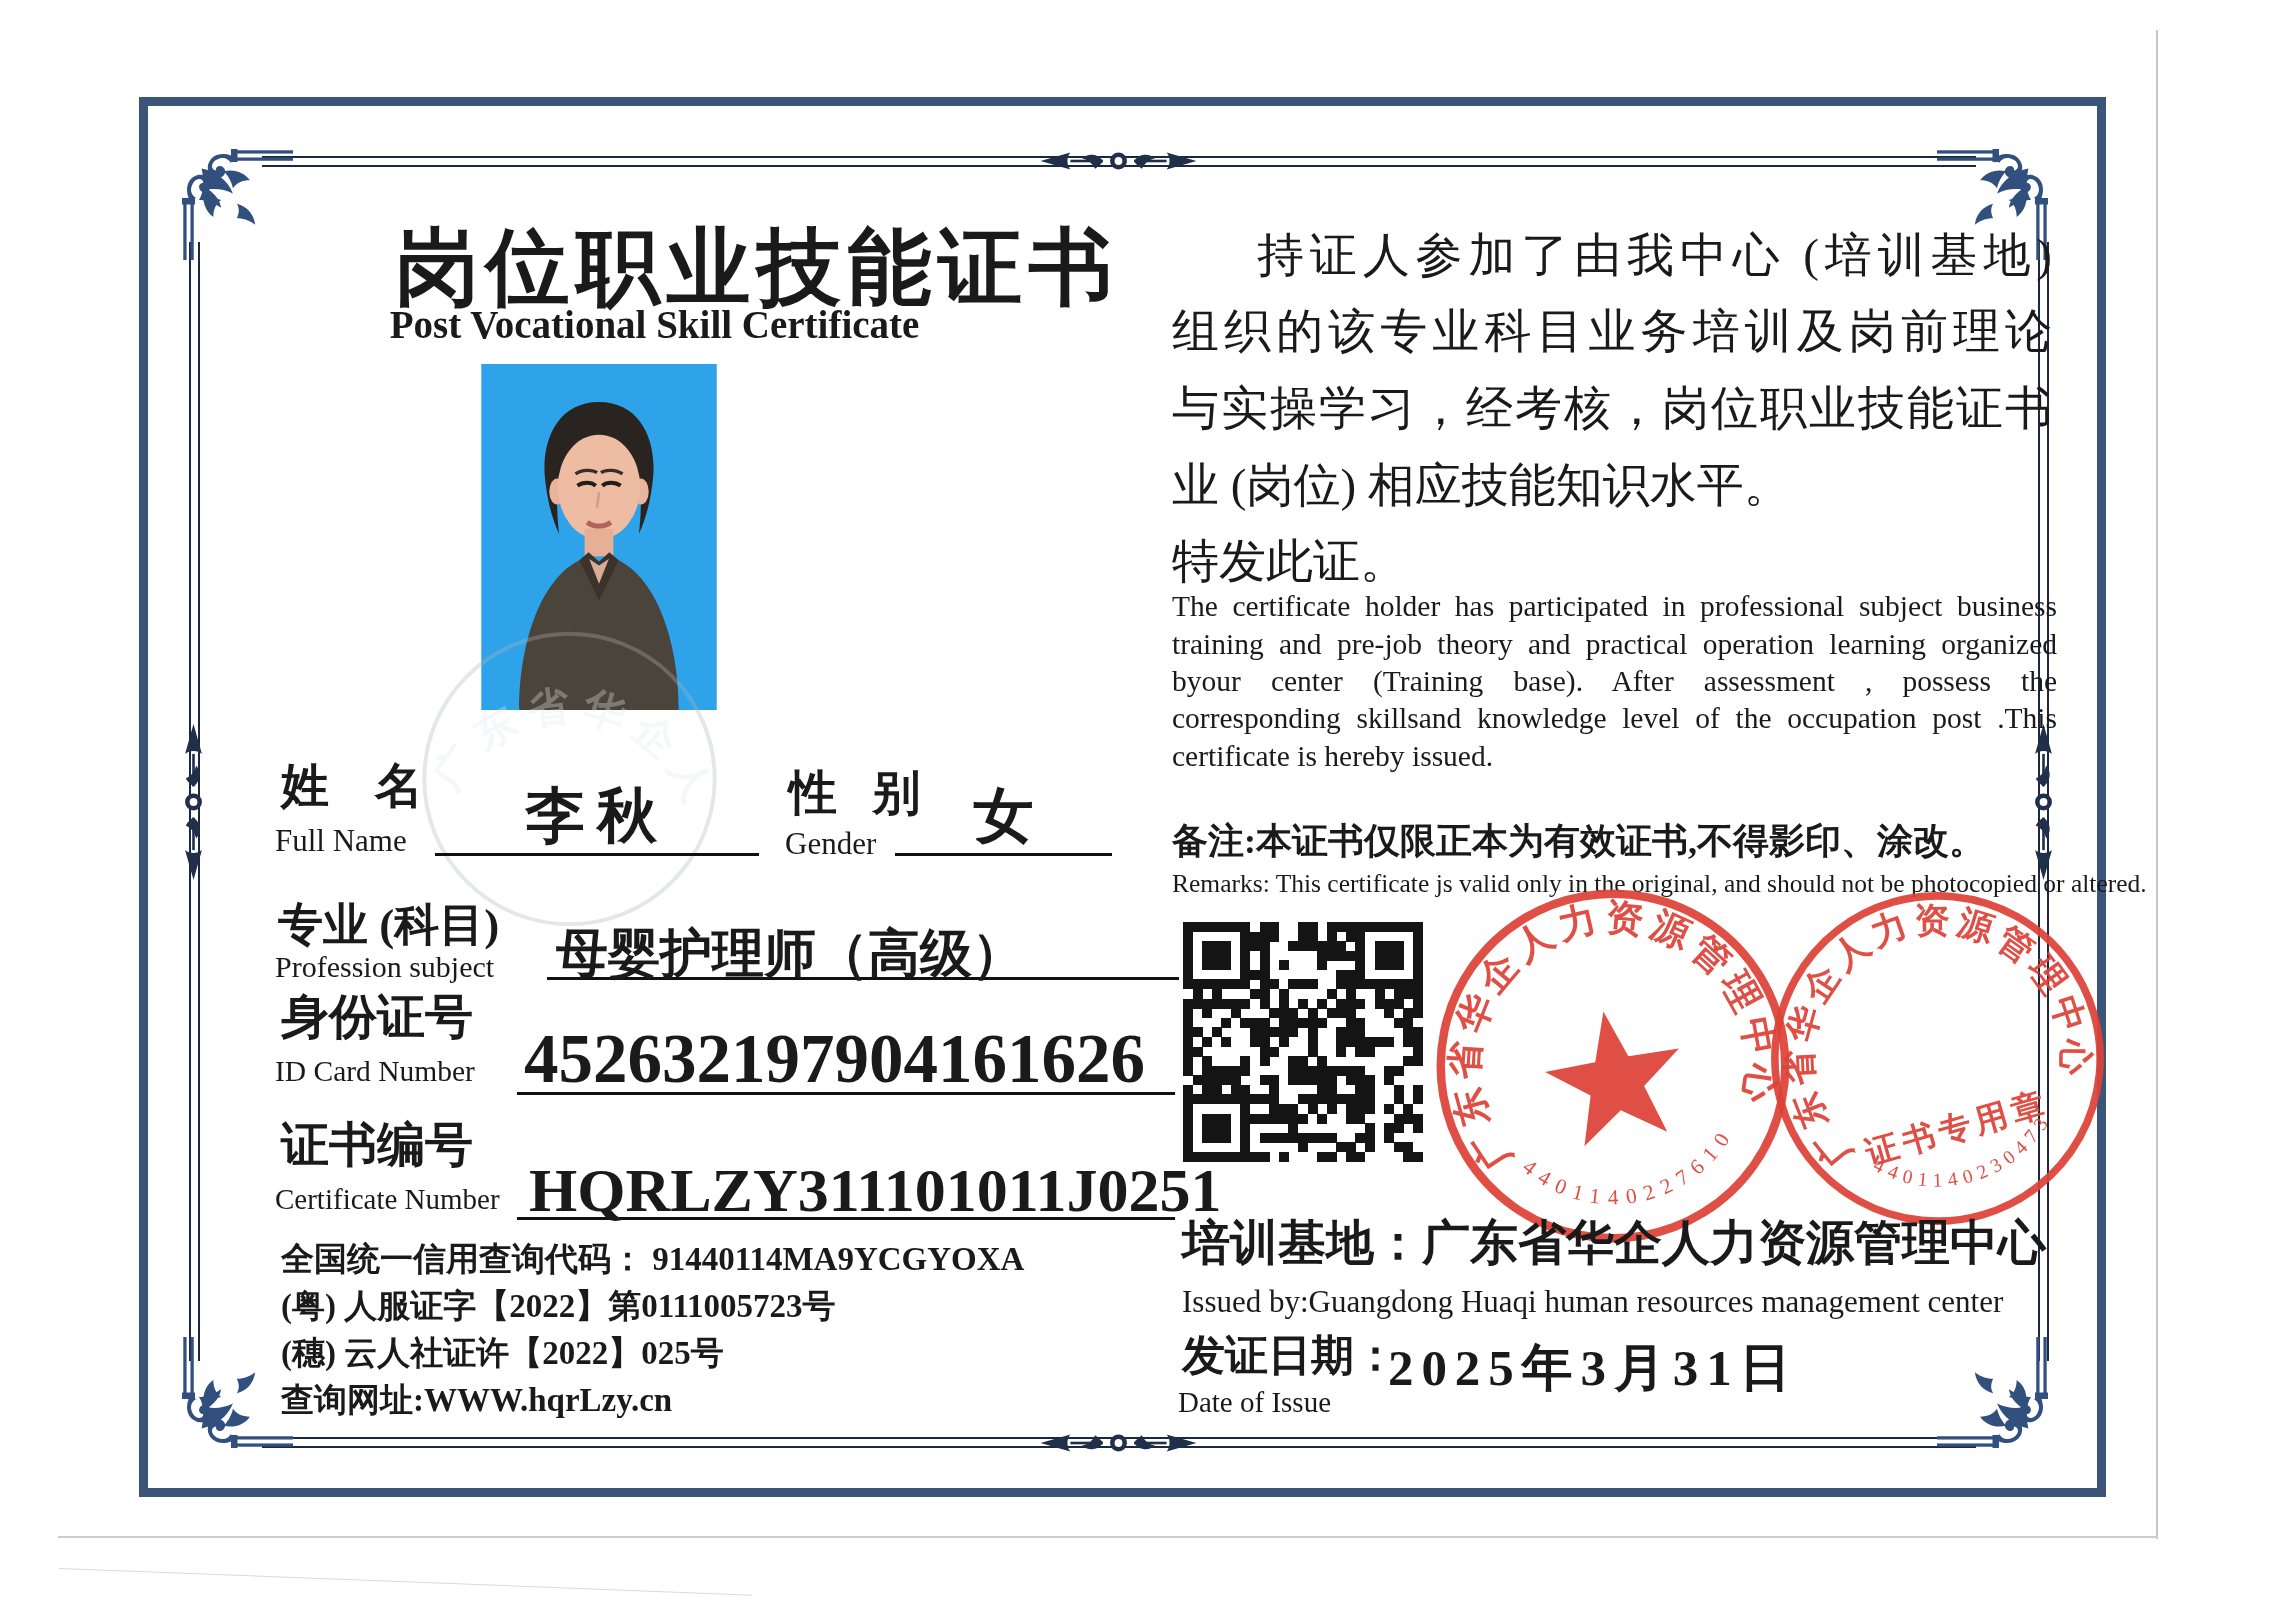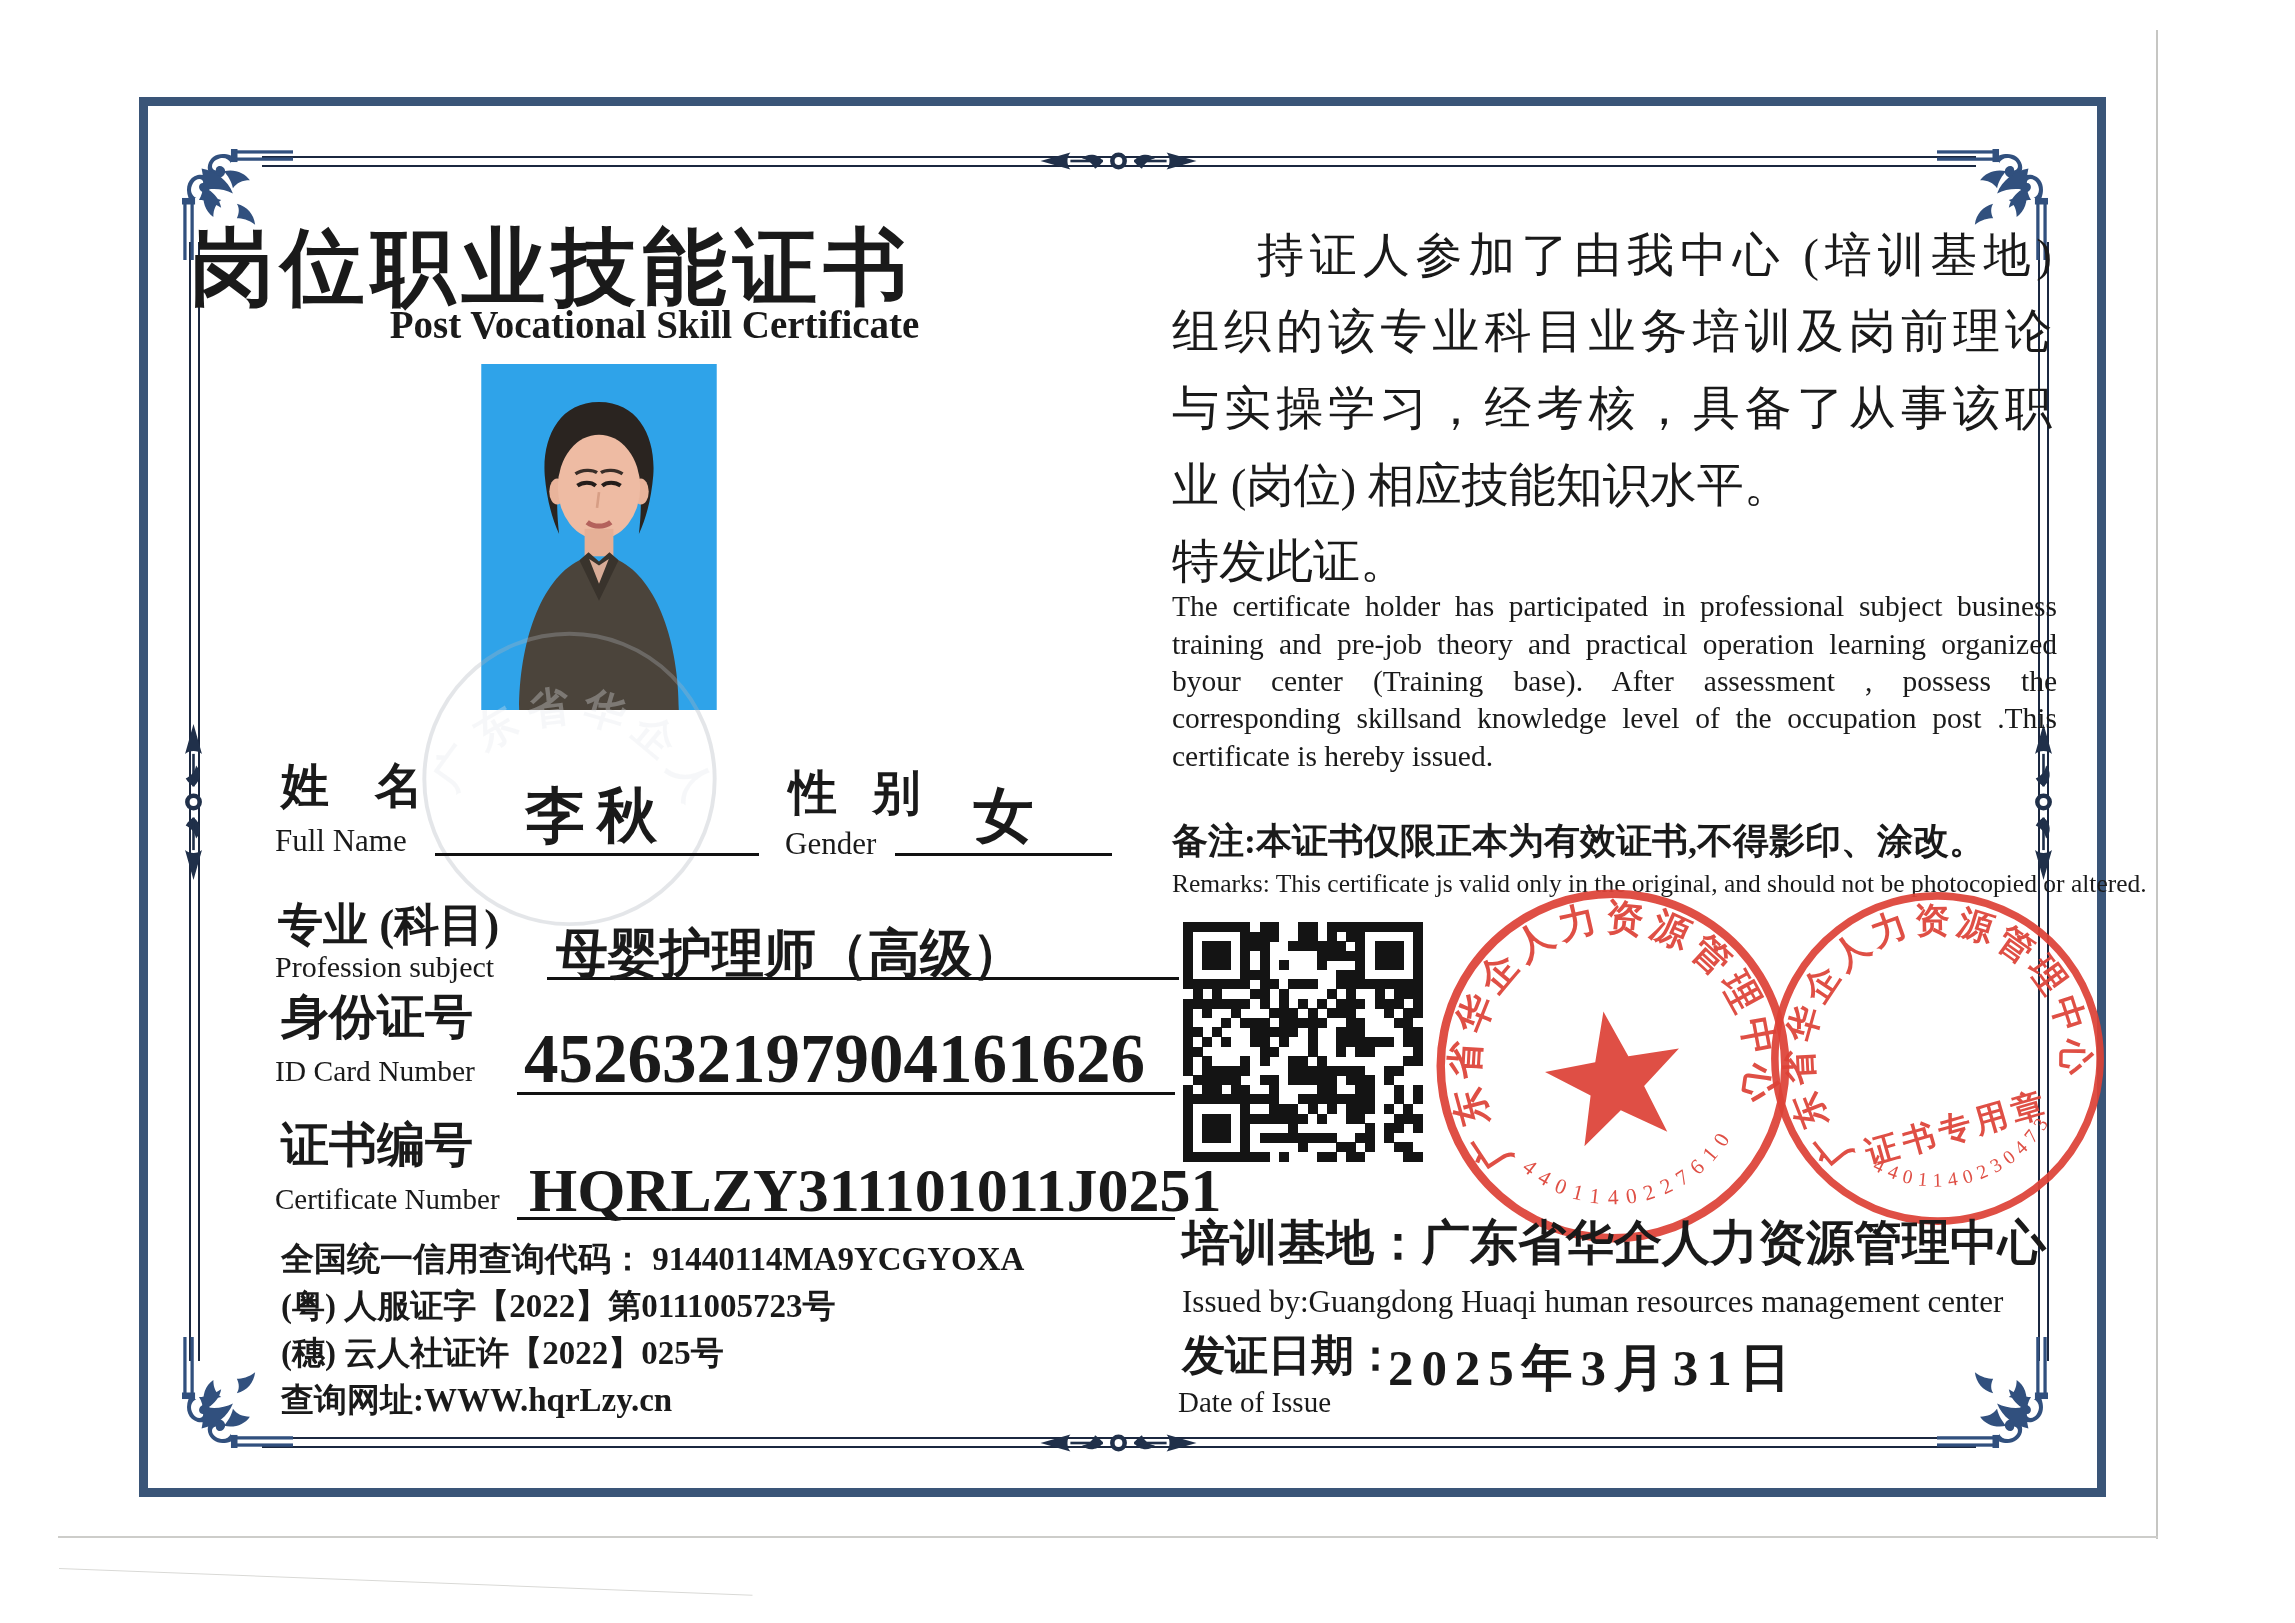--- a/index.html
+++ b/index.html
@@ -8,21 +8,21 @@
   .abs{position:absolute;}
   
   .sheet-edge-right{left:2156px;top:29.5px;width:2px;height:1509px;background:#c6c6c3;}
   .sheet-edge-bottom{left:58px;top:1536px;width:2100px;height:2px;background:#cdcdca;}
   .sheet-curl{left:59px;top:1568px;width:694px;height:1.3px;background:#d9d9d6;transform:rotate(2.2deg);transform-origin:left center;}
   
   .frame-outer{left:139px;top:97px;width:1949px;height:1382px;border:9.8px solid #3a5578;}
   .ib-h{height:6.5px;border-top:2px solid #1b2840;border-bottom:2px solid #1b2840;}
   .ib-v{width:6.5px;border-left:2px solid #1b2840;border-right:2px solid #1b2840;}
   
-  .title-cn{left:190px;top:211px;width:929px;text-align:left;font-size:84px;font-weight:900;letter-spacing:6.5px;white-space:nowrap;}
+  .title-cn{left:190px;top:211px;width:929px;text-align:right;font-size:84px;font-weight:900;letter-spacing:6.5px;white-space:nowrap;}
   .title-en{left:190px;top:302px;width:929px;text-align:center;font-size:39px;font-weight:700;white-space:nowrap;}
   .photo{left:481px;top:364px;width:236px;height:346px;}
   .lab-cn{font-size:48px;font-weight:700;white-space:nowrap;}
   .lab-en{font-size:31px;white-space:nowrap;}
   .uline{border-bottom:3.3px solid #111;}
   .val{font-weight:700;white-space:nowrap;}
   .info-line{font-size:33px;font-weight:700;white-space:nowrap;}
   
   .cnline{left:1172px;width:880px;font-size:47px;font-weight:400;text-align:justify;text-align-last:justify;white-space:normal;}
   .cnline-last{text-align:left;text-align-last:left;}
@@ -165,21 +165,21 @@
   <div class="abs uline" style="left:517px;top:1153px;width:658px;height:64px"></div>
   <div class="abs val" style="left:529px;top:1155px;font-size:62px">HQRLZY311101011J0251</div>
 
   <div class="abs info-line" style="left:281px;top:1237px">全国统一信用查询代码： 91440114MA9YCGYOXA</div>
   <div class="abs info-line" style="left:281px;top:1284px">(粤) 人服证字【2022】第0111005723号</div>
   <div class="abs info-line" style="left:281px;top:1331px">(穗) 云人社证许【2022】025号</div>
   <div class="abs info-line" style="left:281px;top:1378px">查询网址:WWW.hqrLzy.cn</div>
 
   <div class="abs cnline" style="top:224px;padding-left:85px;width:795px">持证人参加了由我中心 (培训基地)</div>
   <div class="abs cnline" style="top:300px">组织的该专业科目业务培训及岗前理论</div>
-  <div class="abs cnline" style="top:377px">与实操学习，经考核，具备了从事该职</div>
+  <div class="abs cnline" style="top:377px">与实操学习，经考核，岗位职业技能证书</div>
   <div class="abs cnline cnline-last" style="top:454px">业 (岗位) 相应技能知识水平。</div>
   <div class="abs cnline cnline-last" style="top:530px">特发此证。</div>
 
   <div class="abs enline" style="top:628px">training and pre-job theory and practical operation learning organized</div>
   <div class="abs enline" style="top:590px">The certificate holder has participated in professional subject business</div>
   <div class="abs enline" style="top:665px">byour center (Training base). After assessment , possess the</div>
   <div class="abs enline" style="top:702px">corresponding skillsand knowledge  level of the occupation post .This</div>
   <div class="abs enline enline-last" style="top:740px">certificate is hereby issued.</div>
 
   <div class="abs remark-cn">备注:本证书仅限正本为有效证书,不得影印、涂改。</div>

